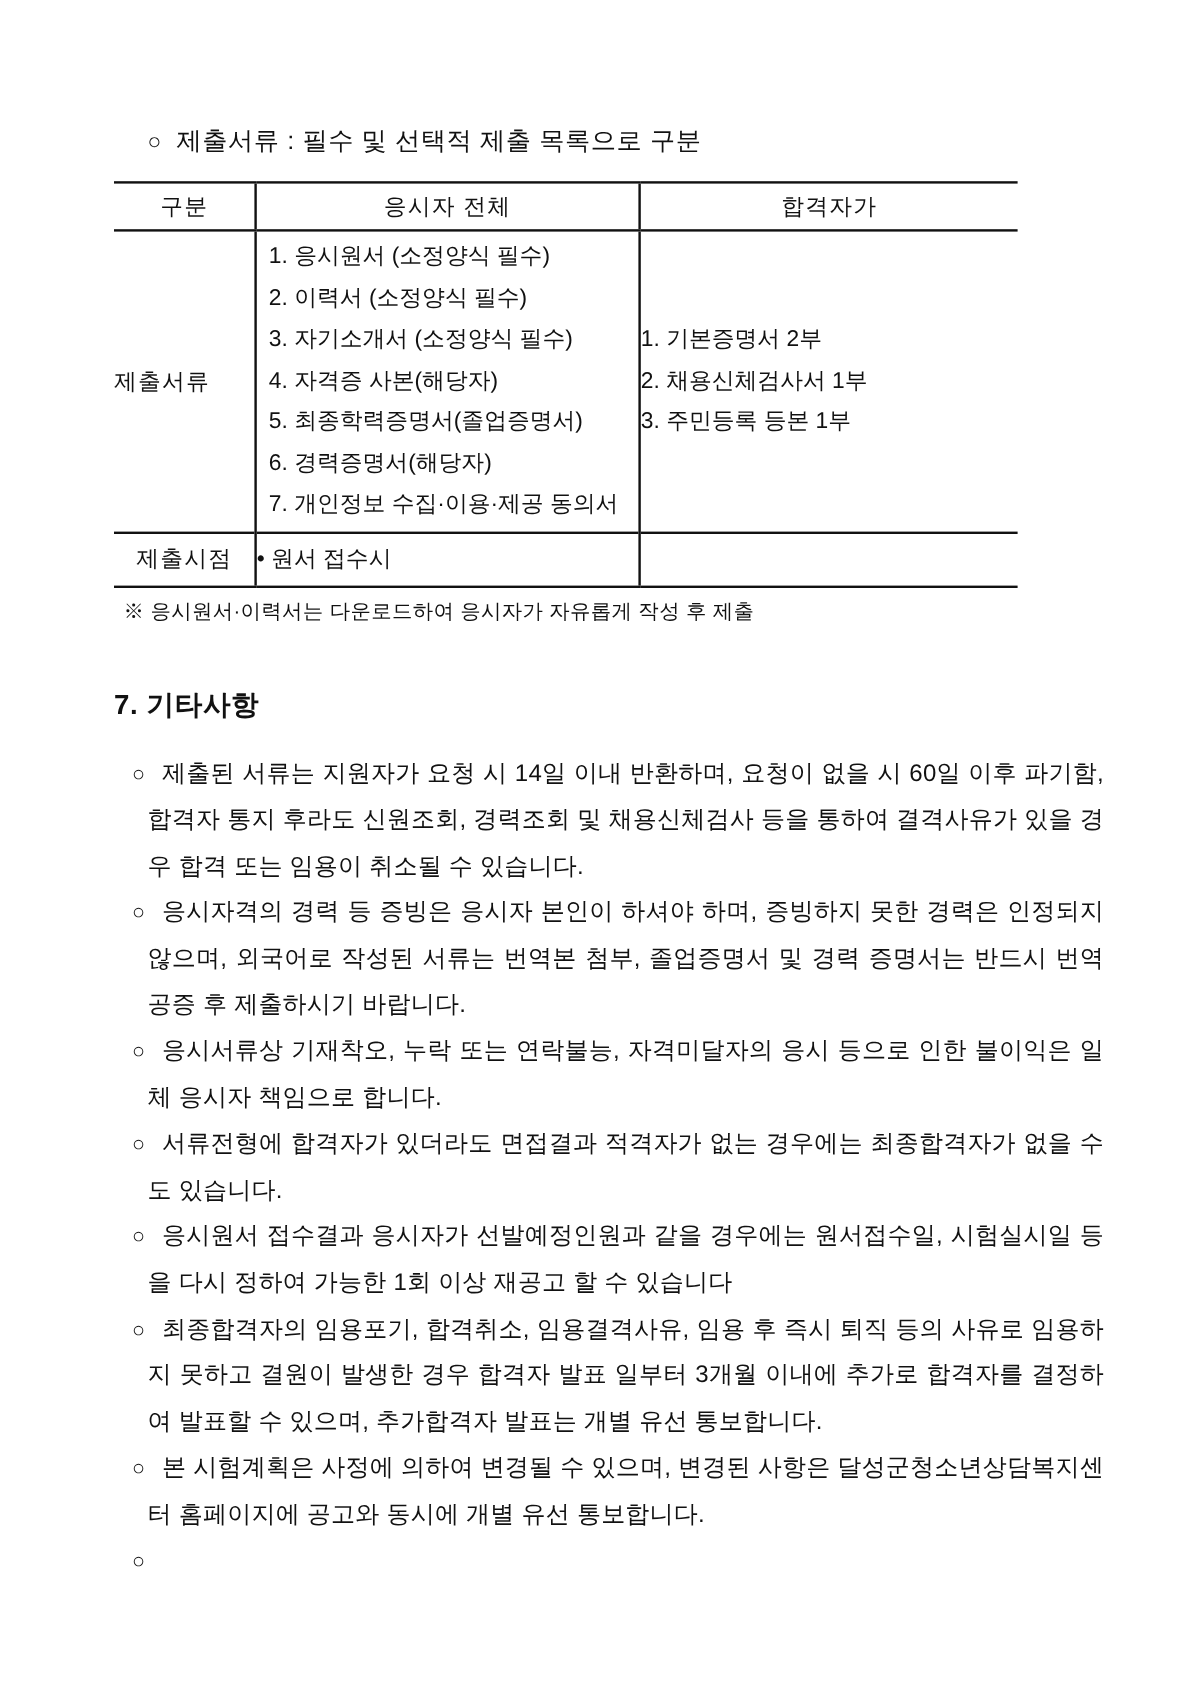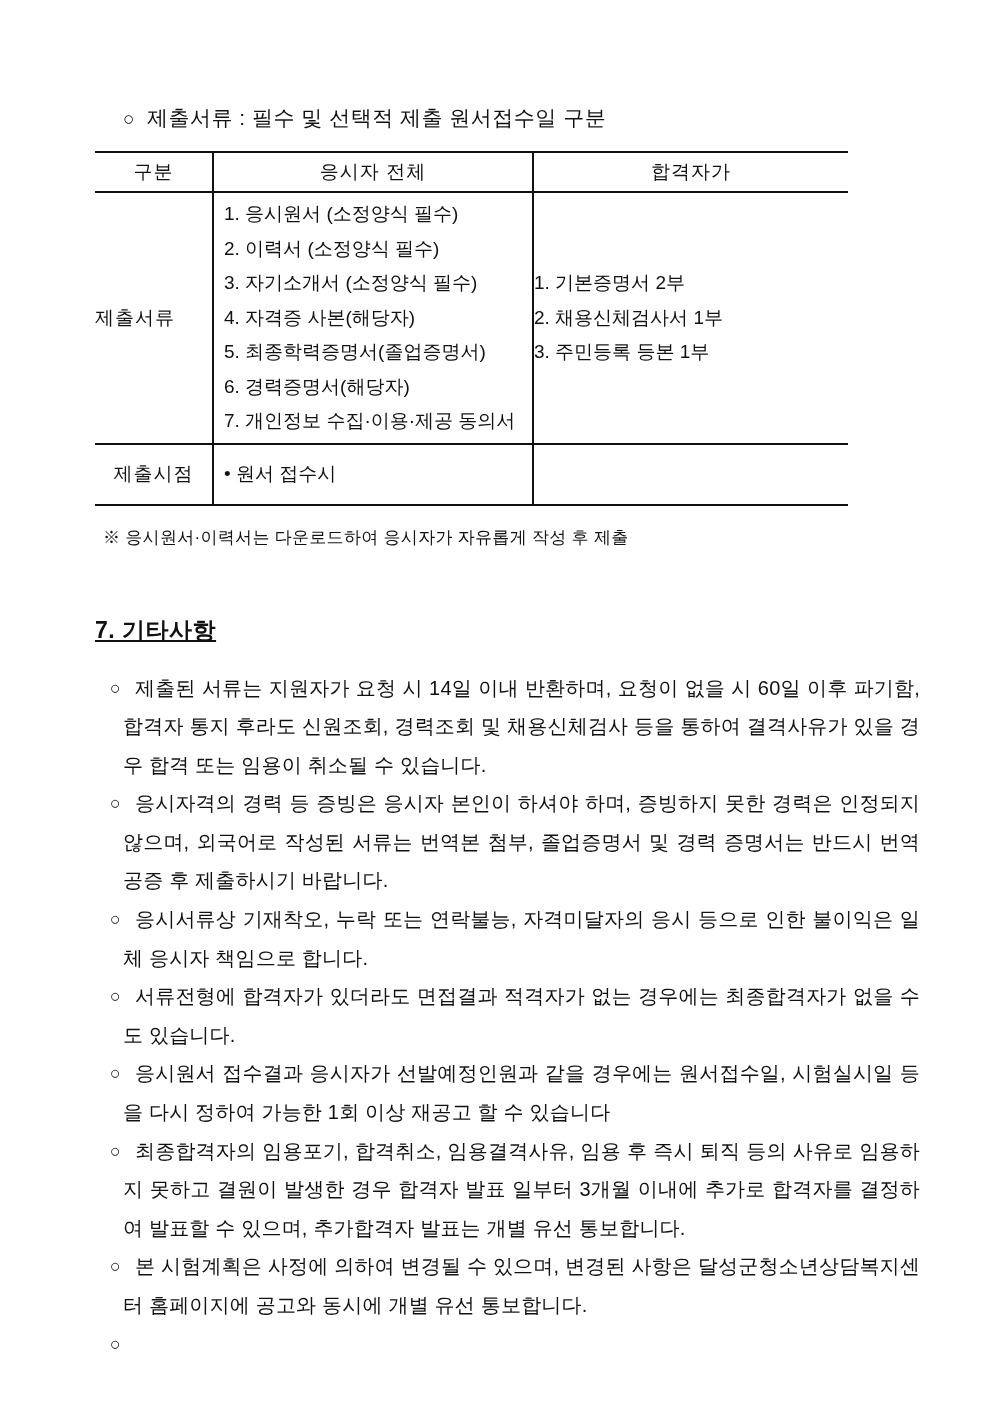--- a/index.html
+++ b/index.html
@@ -64,42 +64,41 @@
     border-left: 2px solid #111;
   }
   tr.row-docs td.label-cell { text-align: left; letter-spacing: 1px; }
   tr.row-docs td { height: 242px; }
   .cell-list { padding: 4px 6px 4px 10px; }
   .cell-list .cell-line { line-height: 34.5px; white-space: nowrap; }
   td.final-cell .cell-list { padding-left: 0; }
   tr.row-time td {
     border-top: 2px solid #111;
     border-bottom: 2px solid #111;
-    height: 61px;
+    height: 45px;
   }
   tr.row-time td.label-cell { text-align: center; letter-spacing: 1px; }
-  tr.row-time td.value-cell { padding-left: 10px; }
+  tr.row-time td.value-cell { }
 
   
   .footnote {
-    margin-top: 20px;
+    margin-top: 8px;
     padding-left: 8px;
     font-size: 17px;
     line-height: 24px;
     letter-spacing: 0.3px;
   }
 
   
   h2.section-title {
-    margin: 66px 0 0 0;
+    margin: 51px 0 0 0;
     font-size: 23px;
     line-height: 28px;
     font-weight: bold;
     letter-spacing: 0.5px;
-    text-decoration: underline;
   }
 
   
   ul.bullet-list {
     list-style: none;
     margin: 25px 0 0 0;
     padding: 0;
     font-size: 20px;
     line-height: 38.6px;
   }
@@ -119,21 +118,21 @@
   }
 </style>
 </head>
 <body>
 
 <div class="page">
   <div class="content">
 
     <div class="intro">
       <span class="marker">○</span>
-      <span>제출서류 : 필수 및 선택적 제출 원서접수일 구분</span>
+      <span>제출서류 : 필수 및 선택적 제출 목록으로 구분</span>
     </div>
 
     <table class="doc-table">
       <colgroup>
         <col style="width:118px">
         <col style="width:320px">
         <col style="width:315px">
       </colgroup>
       <thead>
         <tr>

